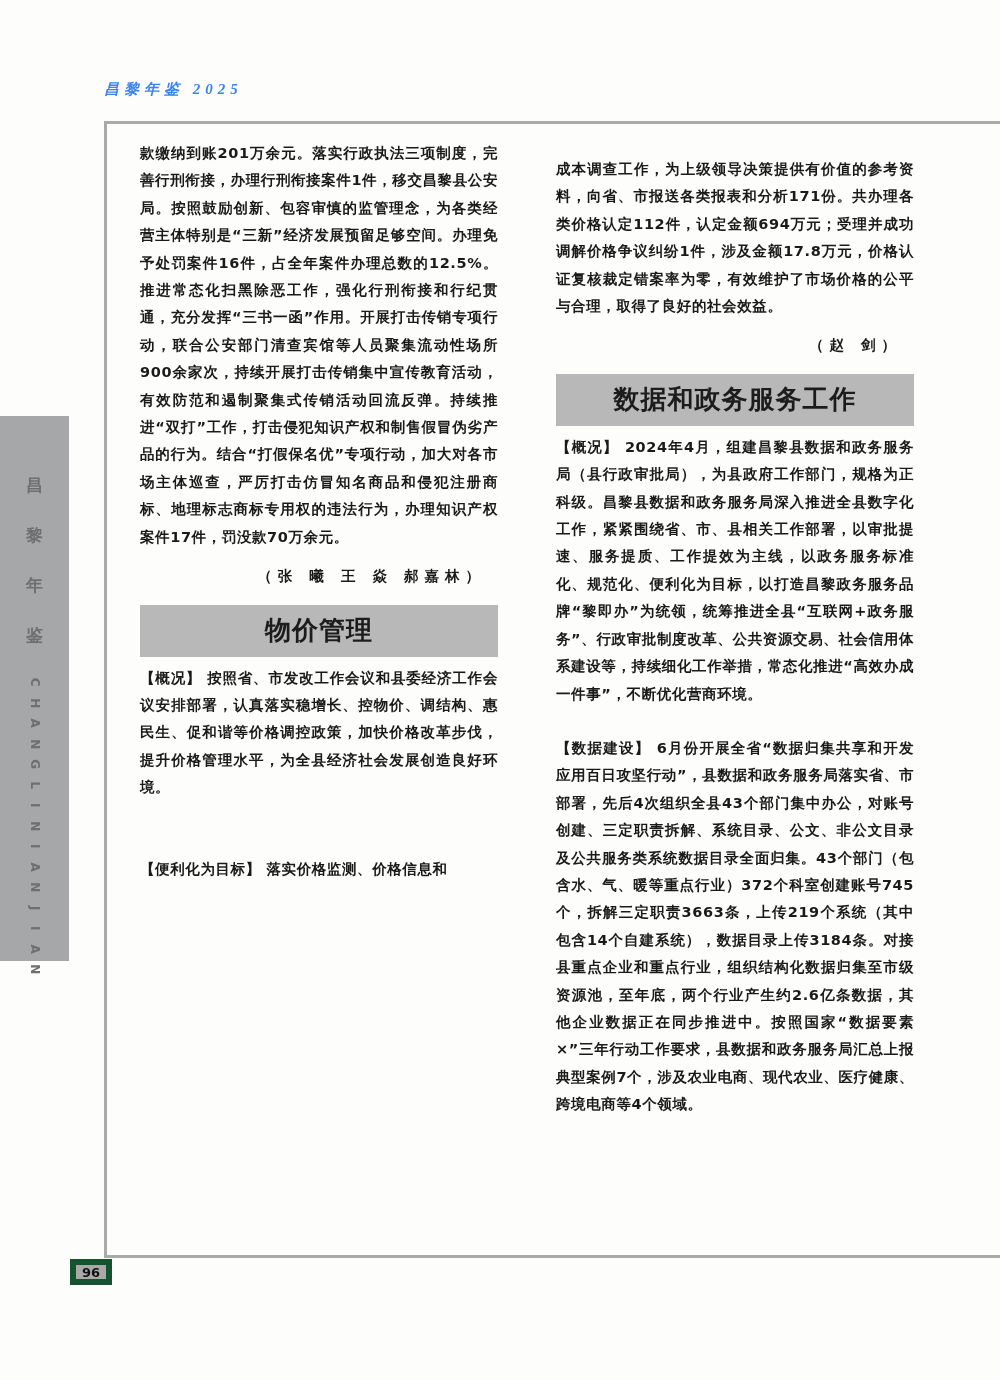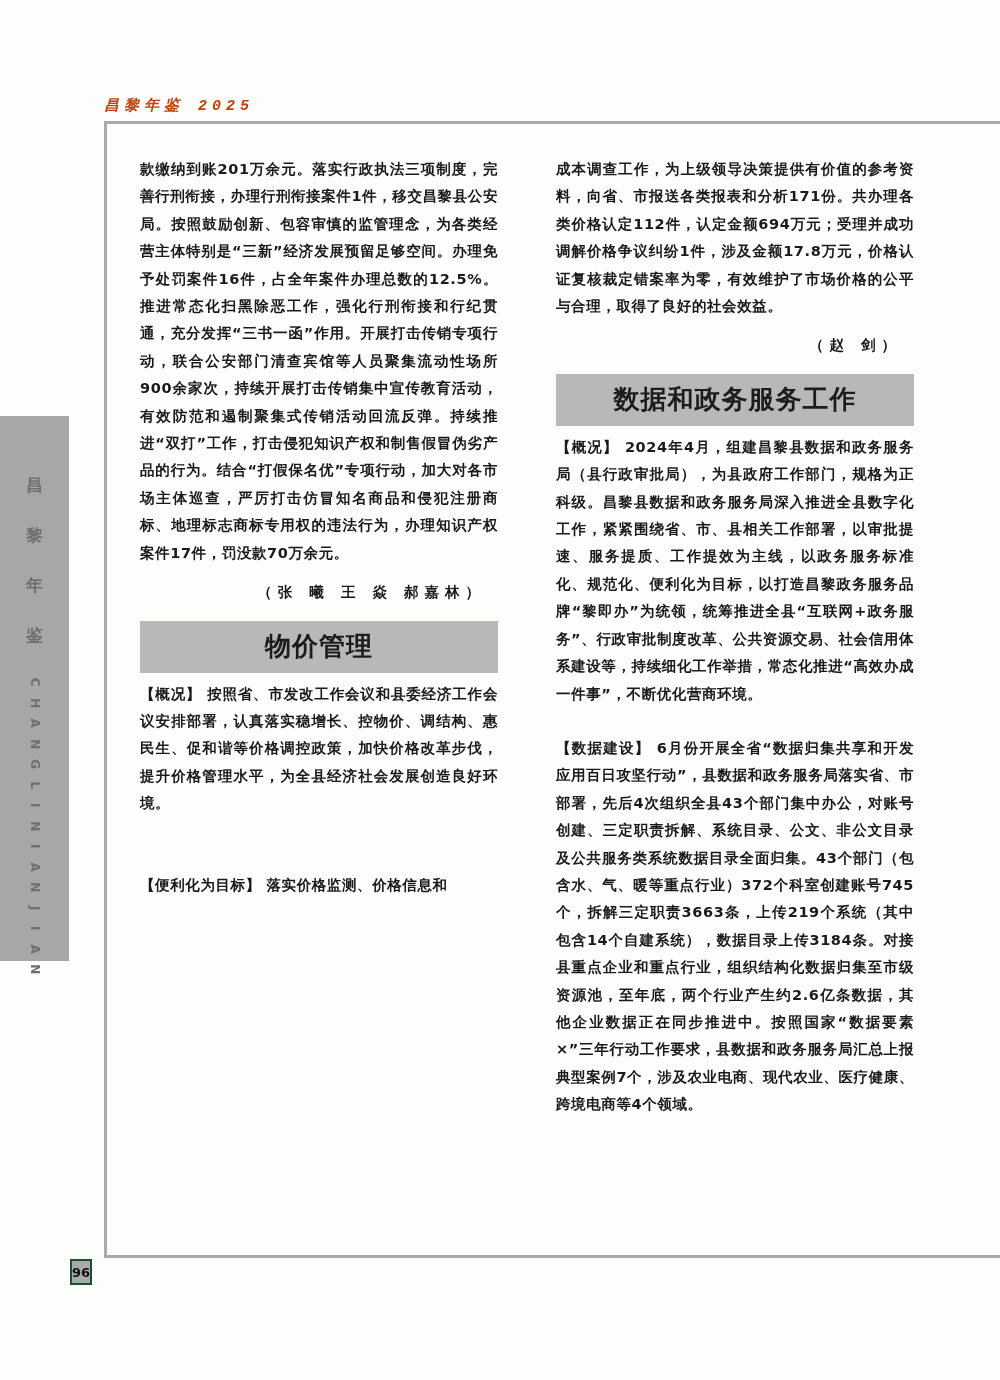--- a/index.html
+++ b/index.html
@@ -3,23 +3,23 @@
 <meta charset="utf-8">
 <style>
   html, body { margin: 0; padding: 0; }
   body {
     width: 1000px; height: 1380px; position: relative; overflow: hidden;
     background: #fdfdfb;
     font-family: "DejaVu Sans", "Liberation Sans", sans-serif;
     color: #1a1a1a;
   }
   .running-head {
-    position: absolute; left: 104px; top: 96px;
-    font-family: Liberation Mono, monospace; font-weight: bold; font-style: italic;
-    font-size: 15px; letter-spacing: 5px; color: #c2410c;
+    position: absolute; left: 104px; top: 80px;
+    font-family: Liberation Serif, serif; font-weight: bold; font-style: italic;
+    font-size: 15px; letter-spacing: 5px; color: #3b82f6;
   }
   .frame-top { position: absolute; left: 104px; top: 121px; width: 896px; height: 3px; background: #aaaaaa; }
   .frame-left { position: absolute; left: 104px; top: 121px; width: 3px; height: 1137px; background: #aaaaaa; }
   .frame-bottom { position: absolute; left: 104px; top: 1255px; width: 896px; height: 3px; background: #aaaaaa; }
 
   .side-tab {
     position: absolute; left: 0; top: 416px; width: 69px; height: 545px;
     background: #a6a7a9;
   }
   .side-tab .cn {
@@ -27,21 +27,21 @@
     font-size: 17px; font-weight: bold; color: #6e6f71;
   }
   .side-tab .en {
     position: absolute; left: 0; top: 256px; width: 69px; text-align: center;
     font-size: 12px; font-weight: bold; color: #6e6f71; line-height: 20.5px;
     font-family: "DejaVu Sans", sans-serif;
   }
   .side-tab .en span { display: block; transform: rotate(90deg); }
 
   .col { position: absolute; width: 358px; }
-  .col-left { left: 140px; top: 156px; }
+  .col-left { left: 140px; top: 140px; }
   .col-right { left: 556px; top: 156px; }
   .p {
     font-size: 14.5px; font-weight: bold; line-height: 27.4px;
     text-align: justify; margin: 0; letter-spacing: 0.6px;
   }
   .gap { height: 27px; }
   .author {
     text-align: right; font-size: 14.5px; font-weight: bold; line-height: 27.4px;
     letter-spacing: 6px; margin: 12px;
   }
@@ -49,22 +49,22 @@
     background: #b8b8b8; height: 52px; margin: 14px 0 8px 0;
     display: flex; align-items: center; justify-content: center;
   }
   .heading-box span {
     font-size: 26px; font-weight: bold; color: #1c1c1c; letter-spacing: 1px;
     font-family: Liberation Sans, sans-serif;
   }
   .tag { font-weight: bold; }
 
   .page-num {
-    position: absolute; left: 70px; top: 1259px; width: 22px; height: 26px;
-    background: #a9a9a9; border: 2px solid #14532d;
+    position: absolute; left: 70px; top: 1259px; width: 42px; height: 26px;
+    background: #a9a9a9; border: 6px solid #14532d;
     font-family: "DejaVu Sans", sans-serif; font-weight: bold; font-size: 13px;
     display: flex; align-items: center; justify-content: center; color: #111;
     box-sizing: border-box;
   }
 </style>
 </head>
 <body>
 
 <div class="running-head">昌黎年鉴 2025</div>
 <div class="frame-top"></div>

